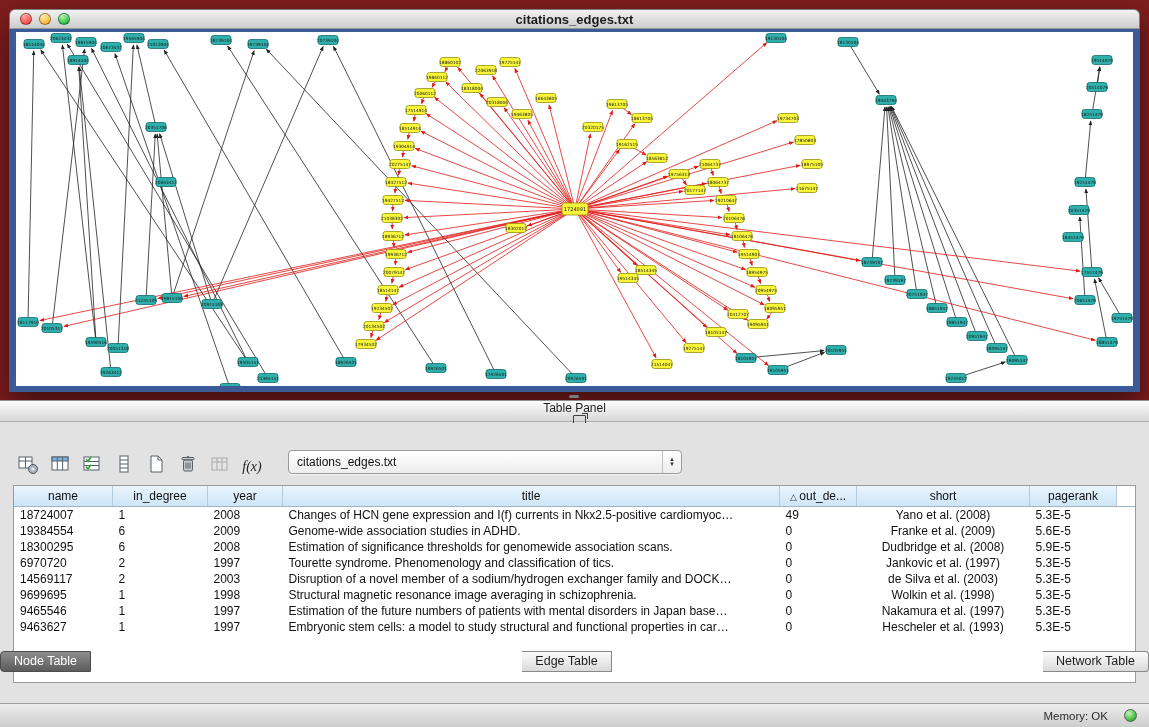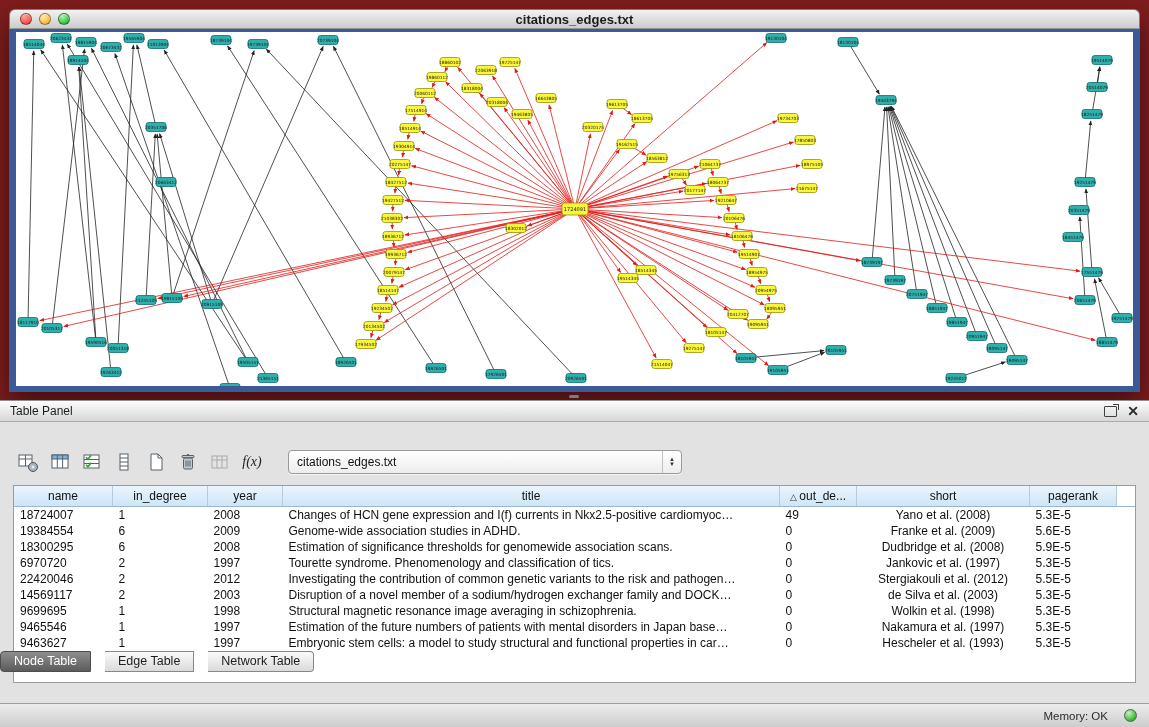--- a/index.html
+++ b/index.html
@@ -24,50 +24,50 @@
   .graph-frame svg{display:block;width:100%;height:100%;background:#ffffff;}
 
   
   .splitter{position:absolute;top:392px;left:0;width:1149px;height:8px;}
   .splitter .grip{position:absolute;left:569px;top:3px;width:10px;height:3px;border-radius:2px;background:#7c7c7c;}
 
   
   .table-panel{position:absolute;top:400px;left:0;width:1149px;height:303px;background:#e2e2e2;
     border-top:1px solid #8d8d8d;box-sizing:border-box;}
   .panel-header{height:21px;background:linear-gradient(#fdfdfd,#d7d7d7);border-bottom:1px solid #adadad;
-    display:flex;align-items:center;padding:0 10px;font-size:12px;color:#1d1d1d;box-sizing:border-box;}
+    display:flex;align-items:center;padding:0 10px;font-size:12px;color:#1d1d1d;box-sizing:border-box;flex-direction:column;}
   .panel-header .spacer{flex:1;}
   .ph-icon{margin-left:10px;cursor:default;display:flex;align-items:center;}
   .float-ic{width:11px;height:9px;border:1.5px solid #3f3f3f;border-radius:1px;position:relative;}
   .float-ic::after{content:"";position:absolute;right:-3px;top:-3px;width:5px;height:5px;border-top:1.5px solid #3f3f3f;border-right:1.5px solid #3f3f3f;}
   .close-ic{font-size:14px;font-weight:bold;color:#2b2b2b;line-height:14px;}
 
   .panel-body{position:absolute;top:22px;left:0;right:0;bottom:25px;background:#e2e2e2;}
 
   .toolbar{display:flex;align-items:center;gap:4px;padding:26px 0 0 14px;}
-  .tb-btn{width:28px;height:26px;display:flex;align-items:center;justify-content:center;border-radius:4px;}
+  .tb-btn{width:28px;height:26px;display:flex;align-items:flex-end;justify-content:center;border-radius:4px;}
   .fx{font-family:"Liberation Serif",serif;font-style:italic;font-size:14px;color:#222;padding:0 4px;}
   .combo{margin-left:18px;width:392px;height:22px;border:1px solid #9b9b9b;border-radius:4px;
     background:linear-gradient(#ffffff,#ededed);display:flex;align-items:center;font-size:12px;color:#111;
     box-shadow:0 1px 1px rgba(255,255,255,.7);}
   .combo .val{flex:1;padding-left:8px;}
   .combo .arrows{width:18px;border-left:1px solid #c2c2c2;display:flex;flex-direction:column;align-items:center;
     justify-content:center;font-size:6px;line-height:5px;color:#333;height:100%;}
 
   .table-wrap{position:absolute;left:13px;right:13px;top:62px;height:196px;background:#fff;
     border:1px solid #9b9b9b;overflow:hidden;}
   table.data{border-collapse:collapse;table-layout:fixed;width:100%;font-size:12px;}
   table.data th{height:18px;background:linear-gradient(#eaf5fd,#cde5f6);border-right:1px solid #b3cbdd;
     border-bottom:1px solid #9db6c9;font-weight:normal;color:#111;overflow:hidden;white-space:nowrap;}
   table.data th.filler{background:#fff;border-right:none;}
   table.data td{height:16px;padding:0 0 0 6px;color:#101010;white-space:nowrap;overflow:hidden;}
   table.data td.c-mid{text-align:center;padding:0;}
   .sort-tri{font-size:9px;color:#333;}
 
-  .tabs{position:absolute;left:0;right:17px;bottom:6px;display:flex;justify-content:flex-start;gap:14px;}
+  .tabs{position:absolute;left:0;right:0;bottom:6px;display:flex;justify-content:space-between;gap:14px;}
   .tab{font-size:12.5px;padding:2px 13px 3px 13px;border:1px solid #878787;color:#1d1d1d;
     background:linear-gradient(#fbfbfb,#dadada);}
   .tab.first{border-radius:4px 0 0 4px;}
   .tab.last{border-radius:0 4px 4px 0;border-left:none;}
   .tab.mid{border-left:none;}
   .tab.active{background:linear-gradient(#8d8d8d,#5c5c5c);color:#fff;border-color:#4d4d4d;}
 
   .statusbar{position:absolute;bottom:0;left:0;width:1149px;height:24px;
     background:linear-gradient(#ededed,#cdcdcd);border-top:1px solid #9e9e9e;box-sizing:border-box;
     display:flex;align-items:center;justify-content:flex-end;gap:16px;padding-right:12px;
@@ -784,30 +784,20 @@
                 <td>6970720</td>
                 <td>2</td>
                 <td>1997</td>
                 <td>Tourette syndrome. Phenomenology and classification of tics.</td>
                 <td>0</td>
                 <td class="c-mid">Jankovic et al. (1997)</td>
                 <td>5.3E-5</td>
                 <td></td>
               </tr>
               <tr>
-                <td>22420046</td>
-                <td>2</td>
-                <td>2012</td>
-                <td>Investigating the contribution of common genetic variants to the risk and pathogen…</td>
-                <td>0</td>
-                <td class="c-mid">Stergiakouli et al. (2012)</td>
-                <td>5.5E-5</td>
-                <td></td>
-              </tr>
-              <tr>
                 <td>14569117</td>
                 <td>2</td>
                 <td>2003</td>
                 <td>Disruption of a novel member of a sodium/hydrogen exchanger family and DOCK…</td>
                 <td>0</td>
                 <td class="c-mid">de Silva et al. (2003)</td>
                 <td>5.3E-5</td>
                 <td></td>
               </tr>
               <tr>

